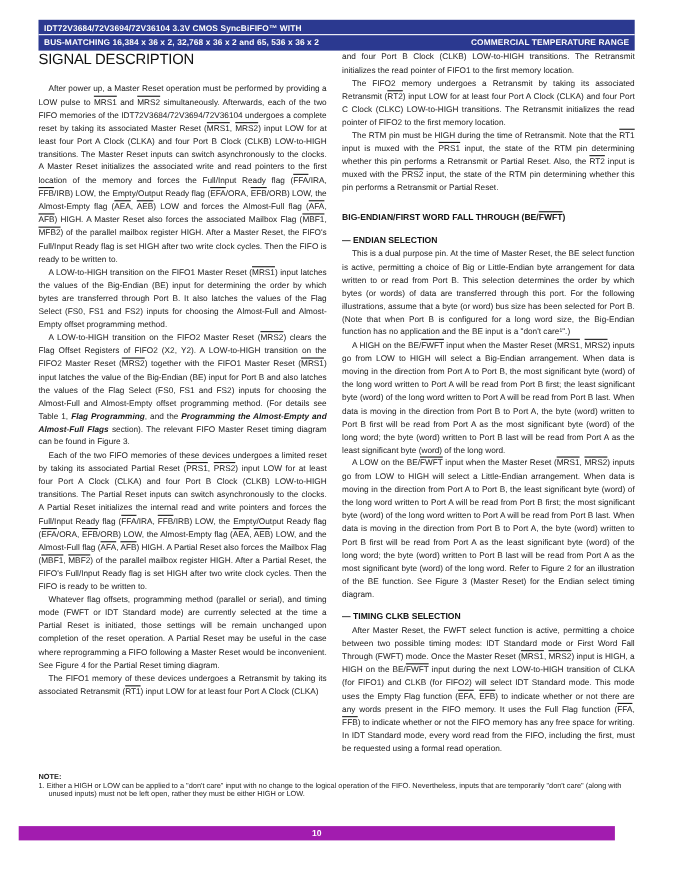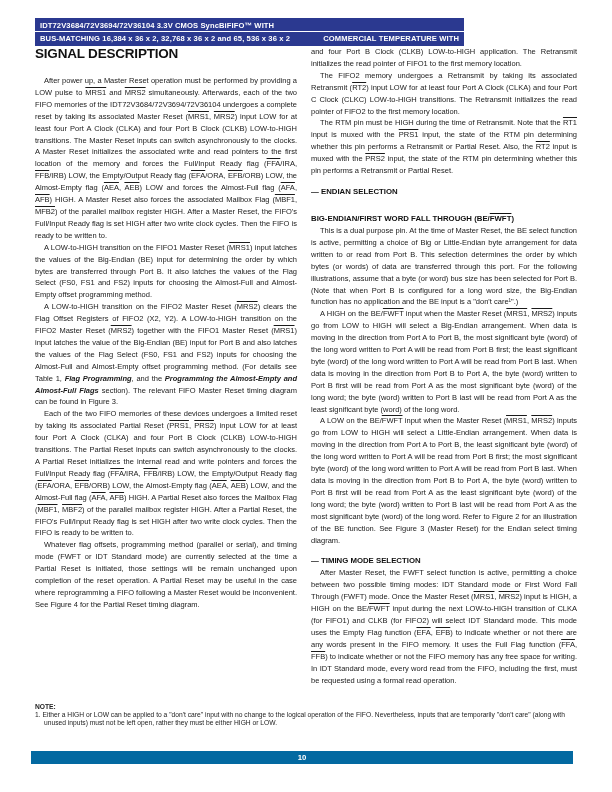--- a/index.html
+++ b/index.html
@@ -4,92 +4,93 @@
 <style>
   html,body{margin:0;padding:0;}
   body{
     width:612px;height:792px;background:#ffffff;position:relative;overflow:hidden;
     font-family:"Liberation Sans", sans-serif;color:#141414;
     -webkit-font-smoothing:antialiased;
   }
   .page{position:absolute;inset:0;background:#fff;}
 
   
-  .hdr{position:absolute;left:35px;top:18px;width:429px;background:#2B3990;color:#fff;}
+  .hdr{position:absolute;left:35px;top:18px;width:542px;background:#2B3990;color:#fff;}
   .hdr .row1{font-size:7.6px;font-weight:bold;letter-spacing:.1px;padding:2.5px 5px 1.5px 5px;line-height:9px;}
   .hdr .row2{display:flex;justify-content:space-between;border-top:1px solid #ffffff;
              font-size:7.6px;font-weight:bold;letter-spacing:.1px;padding:2px 5px 2.5px 5px;line-height:9px;}
 
   
   .cols{position:absolute;left:35px;top:46px;width:542px;display:flex;gap:14px;}
   .col-left{width:262px;flex:0 0 262px;}
   .col-right{width:266px;flex:0 0 266px;}
 
-  .doc-title{font-size:13.5px;font-weight:bold;letter-spacing:-.2px;line-height:15px;margin:0 0 14px 0;color:#111;}
+  .doc-title{font-size:13.5px;font-weight:normal;letter-spacing:-.2px;line-height:15px;margin:0 0 14px 0;color:#111;}
 
   .h2{font-size:7.8px;font-weight:bold;line-height:12px;margin:9px 0 0 0;color:#111;}
   .h2.first{margin-top:2px;}
   .h2.bigsect{margin-top:15px;}
   .h2.sub{margin-top:9px;}
 
   .p{font-size:7.5px;line-height:11.9px;text-align:justify;text-indent:9px;margin:0;color:#1a1a1a;}
   .p.cont{text-indent:0;}
 
   .ov{text-decoration:overline;}
   em{font-style:italic;font-weight:bold;}
 
   
   .note{position:absolute;left:35px;top:703px;width:542px;color:#222;}
   .note .label{font-size:6.7px;font-weight:bold;line-height:8px;}
   .note .item{font-size:6.7px;line-height:8px;padding-left:9px;text-indent:-9px;}
 
   
-  .pagebar{position:absolute;left:31px;top:751px;width:542px;height:13px;background:#0369a1;
+  .pagebar{position:absolute;left:17px;top:751px;width:542px;height:13px;background:#a21caf;
            color:#fff;font-size:7.8px;font-weight:bold;text-align:center;line-height:13.5px;}
 </style>
 </head>
 <body>
 
 <div class="page">
 
   <div class="hdr">
     <div class="row1">IDT72V3684/72V3694/72V36104 3.3V CMOS SyncBiFIFO™  WITH</div>
     <div class="row2">
       <span>BUS-MATCHING 16,384 x 36 x 2, 32,768 x 36 x 2 and 65, 536 x 36 x 2</span>
-      <span>COMMERCIAL TEMPERATURE WITH</span>
+      <span>COMMERCIAL TEMPERATURE RANGE</span>
     </div>
   </div>
 
   <div class="cols">
 
     <div class="col-left">
       <h1 class="doc-title">SIGNAL DESCRIPTION</h1>
 
       <p class="p">After power up, a Master Reset operation must be performed by providing a LOW pulse to <span class="ov">MRS1</span> and <span class="ov">MRS2</span> simultaneously. Afterwards, each of the two FIFO memories of the IDT72V3684/72V3694/72V36104 undergoes a complete reset by taking its associated Master Reset (<span class="ov">MRS1</span>, <span class="ov">MRS2</span>) input LOW for at least four Port A Clock (CLKA) and four Port B Clock (CLKB) LOW-to-HIGH transitions. The Master Reset inputs can switch asynchronously to the clocks. A Master Reset initializes the associated write and read pointers to the first location of the memory and forces the Full/Input Ready flag (<span class="ov">FFA</span>/IRA, <span class="ov">FFB</span>/IRB) LOW, the Empty/Output Ready flag (<span class="ov">EFA</span>/ORA, <span class="ov">EFB</span>/ORB) LOW, the Almost-Empty flag (<span class="ov">AEA</span>, <span class="ov">AEB</span>) LOW and forces the Almost-Full flag (<span class="ov">AFA</span>, <span class="ov">AFB</span>) HIGH. A Master Reset also forces the associated Mailbox Flag (<span class="ov">MBF1</span>, <span class="ov">MFB2</span>) of the parallel mailbox register HIGH. After a Master Reset, the FIFO's Full/Input Ready flag is set HIGH after two write clock cycles. Then the FIFO is ready to be written to.</p>
       <p class="p">A LOW-to-HIGH transition on the FIFO1 Master Reset (<span class="ov">MRS1</span>) input latches the values of the Big-Endian (BE) input for determining the order by which bytes are transferred through Port B. It also latches the values of the Flag Select (FS0, FS1 and FS2) inputs for choosing the Almost-Full and Almost-Empty offset programming method.</p>
       <p class="p">A LOW-to-HIGH transition on the FIFO2 Master Reset (<span class="ov">MRS2</span>) clears the Flag Offset Registers of FIFO2 (X2, Y2). A LOW-to-HIGH transition on the FIFO2 Master Reset (<span class="ov">MRS2</span>) together with the FIFO1 Master Reset (<span class="ov">MRS1</span>) input latches the value of the Big-Endian (BE) input for Port B and also latches the values of the Flag Select (FS0, FS1 and FS2) inputs for choosing the Almost-Full and Almost-Empty offset programming method. (For details see Table 1, <em>Flag Programming</em>, and the <em>Programming the Almost-Empty and Almost-Full Flags</em> section). The relevant FIFO Master Reset timing diagram can be found in Figure 3.</p>
 
       <p class="p">Each of the two FIFO memories of these devices undergoes a limited reset by taking its associated Partial Reset (<span class="ov">PRS1</span>, <span class="ov">PRS2</span>) input LOW for at least four Port A Clock (CLKA) and four Port B Clock (CLKB) LOW-to-HIGH transitions. The Partial Reset inputs can switch asynchronously to the clocks. A Partial Reset initializes the internal read and write pointers and forces the Full/Input Ready flag (<span class="ov">FFA</span>/IRA, <span class="ov">FFB</span>/IRB) LOW, the Empty/Output Ready flag (<span class="ov">EFA</span>/ORA, <span class="ov">EFB</span>/ORB) LOW, the Almost-Empty flag (<span class="ov">AEA</span>, <span class="ov">AEB</span>) LOW, and the Almost-Full flag (<span class="ov">AFA</span>, <span class="ov">AFB</span>) HIGH. A Partial Reset also forces the Mailbox Flag (<span class="ov">MBF1</span>, <span class="ov">MBF2</span>) of the parallel mailbox register HIGH. After a Partial Reset, the FIFO's Full/Input Ready flag is set HIGH after two write clock cycles. Then the FIFO is ready to be written to.</p>
       <p class="p">Whatever flag offsets, programming method (parallel or serial), and timing mode (FWFT or IDT Standard mode) are currently selected at the time a Partial Reset is initiated, those settings will be remain unchanged upon completion of the reset operation. A Partial Reset may be useful in the case where reprogramming a FIFO following a Master Reset would be inconvenient. See Figure 4 for the Partial Reset timing diagram.</p>
 
+      <p class="p">The FIFO1 memory of these devices undergoes a Retransmit by taking its associated Retransmit (<span class="ov">RT1</span>) input LOW for at least four Port A Clock (CLKA)</p>
     </div>
 
     <div class="col-right">
-      <p class="p cont">and four Port B Clock (CLKB) LOW-to-HIGH application. The Retransmit initializes the read pointer of FIFO1 to the first memory location.</p>
+      <p class="p cont">and four Port B Clock (CLKB) LOW-to-HIGH transitions. The Retransmit initializes the read pointer of FIFO1 to the first memory location.</p>
       <p class="p">The FIFO2 memory undergoes a Retransmit by taking its associated Retransmit (<span class="ov">RT2</span>) input LOW for at least four Port A Clock (CLKA) and four Port C Clock (CLKC) LOW-to-HIGH transitions. The Retransmit initializes the read pointer of FIFO2 to the first memory location.</p>
       <p class="p">The RTM pin must be HIGH during the time of Retransmit. Note that the <span class="ov">RT1</span> input is muxed with the <span class="ov">PRS1</span> input, the state of the RTM pin determining whether this pin performs a Retransmit or Partial Reset. Also, the <span class="ov">RT2</span> input is muxed with the <span class="ov">PRS2</span> input, the state of the RTM pin determining whether this pin performs a Retransmit or Partial Reset.</p>
 
+      <div class="h2 bigsect">BIG-ENDIAN/FIRST WORD FALL THROUGH (BE/<span class="ov">FWFT</span>)</div>
+
       <div class="h2 sub">— ENDIAN SELECTION</div>
-
-      <div class="h2 bigsect">BIG-ENDIAN/FIRST WORD FALL THROUGH (BE/<span class="ov">FWFT</span>)</div>
       <p class="p">This is a dual purpose pin. At the time of Master Reset, the BE select function is active, permitting a choice of Big or Little-Endian byte arrangement for data written to or read from Port B. This selection determines the order by which bytes (or words) of data are transferred through this port. For the following illustrations, assume that a byte (or word) bus size has been selected for Port B. (Note that when Port B is configured for a long word size, the Big-Endian function has no application and the BE input is a "don't care¹".)</p>
       <p class="p">A HIGH on the BE/<span class="ov">FWFT</span> input when the Master Reset (<span class="ov">MRS1</span>, <span class="ov">MRS2</span>) inputs go from LOW to HIGH will select a Big-Endian arrangement. When data is moving in the direction from Port A to Port B, the most significant byte (word) of the long word written to Port A will be read from Port B first; the least significant byte (word) of the long word written to Port A will be read from Port B last. When data is moving in the direction from Port B to Port A, the byte (word) written to Port B first will be read from Port A as the most significant byte (word) of the long word; the byte (word) written to Port B last will be read from Port A as the least significant byte (word) of the long word.</p>
       <p class="p">A LOW on the BE/<span class="ov">FWFT</span> input when the Master Reset (<span class="ov">MRS1</span>, <span class="ov">MRS2</span>) inputs go from LOW to HIGH will select a Little-Endian arrangement. When data is moving in the direction from Port A to Port B, the least significant byte (word) of the long word written to Port A will be read from Port B first; the most significant byte (word) of the long word written to Port A will be read from Port B last. When data is moving in the direction from Port B to Port A, the byte (word) written to Port B first will be read from Port A as the least significant byte (word) of the long word; the byte (word) written to Port B last will be read from Port A as the most significant byte (word) of the long word. Refer to Figure 2 for an illustration of the BE function. See Figure 3 (Master Reset) for the Endian select timing diagram.</p>
 
-      <div class="h2 sub">— TIMING MODE SELECTION</div>
+      <div class="h2 sub">— TIMING CLKB SELECTION</div>
       <p class="p">After Master Reset, the FWFT select function is active, permitting a choice between two possible timing modes: IDT Standard mode or First Word Fall Through (FWFT) mode. Once the Master Reset (<span class="ov">MRS1</span>, <span class="ov">MRS2</span>) input is HIGH, a HIGH on the BE/<span class="ov">FWFT</span> input during the next LOW-to-HIGH transition of CLKA (for FIFO1) and CLKB (for FIFO2) will select IDT Standard mode. This mode uses the Empty Flag function (<span class="ov">EFA</span>, <span class="ov">EFB</span>) to indicate whether or not there are any words present in the FIFO memory. It uses the Full Flag function (<span class="ov">FFA</span>, <span class="ov">FFB</span>) to indicate whether or not the FIFO memory has any free space for writing. In IDT Standard mode, every word read from the FIFO, including the first, must be requested using a formal read operation.</p>
     </div>
 
   </div>
 
   <div class="note">
     <div class="label">NOTE:</div>
     <div class="item">1. Either a HIGH or LOW can be applied to a "don't care" input with no change to the logical operation of the FIFO.  Nevertheless, inputs that are temporarily "don't care" (along with unused inputs) must not be left open, rather they must be either HIGH or LOW.</div>
   </div>
 

